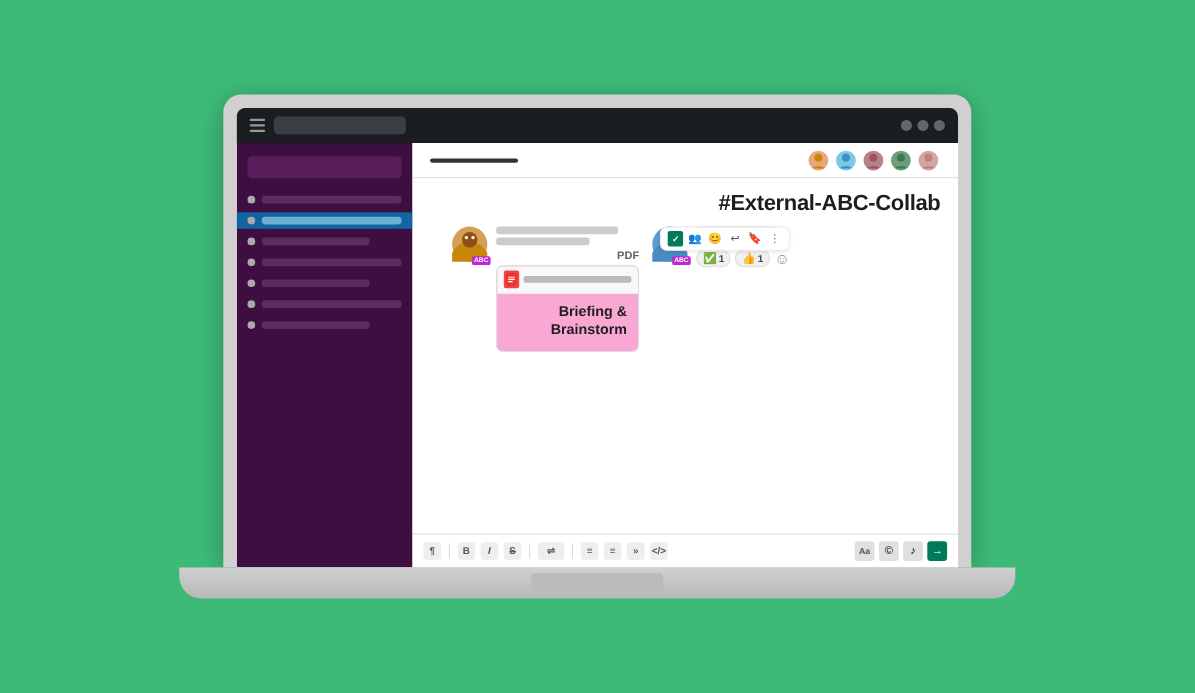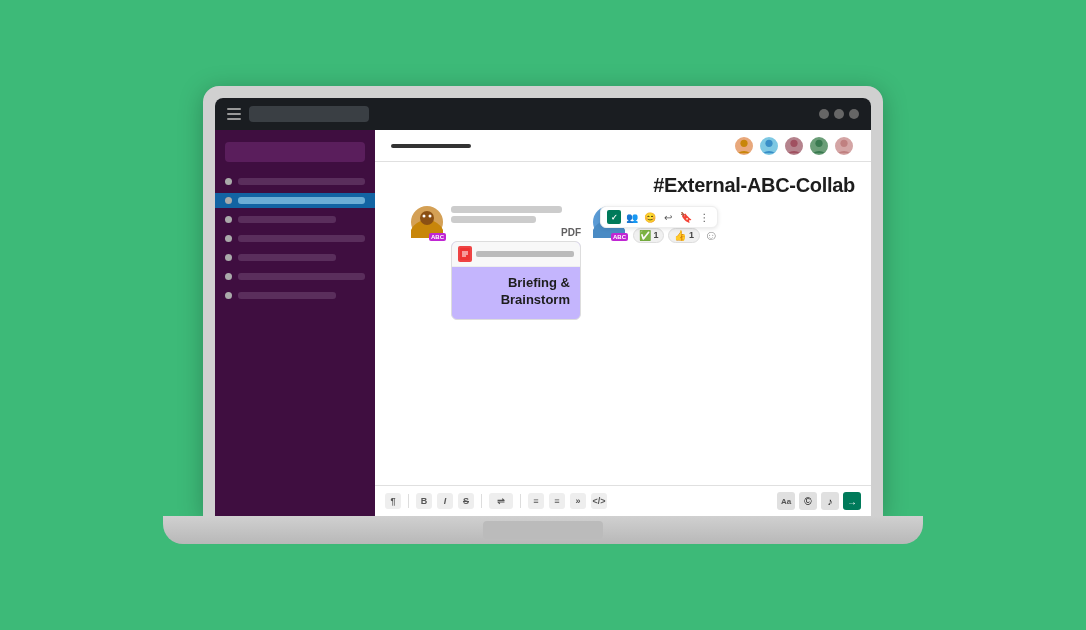--- a/index.html
+++ b/index.html
@@ -301,21 +301,21 @@
       margin-bottom: 3px;
       font-weight: 600;
     }
 
     
     .pdf-card {
       border: 1px solid #ddd;
       border-radius: 6px;
       width: 130px;
       overflow: hidden;
-      background: #c4b5fd;
+      background: #f9a8d4;
     }
 
     .pdf-card-header {
       background: #f8f8f8;
       padding: 4px 6px;
       display: flex;
       align-items: center;
       gap: 4px;
       border-bottom: 1px solid #eee;
     }

